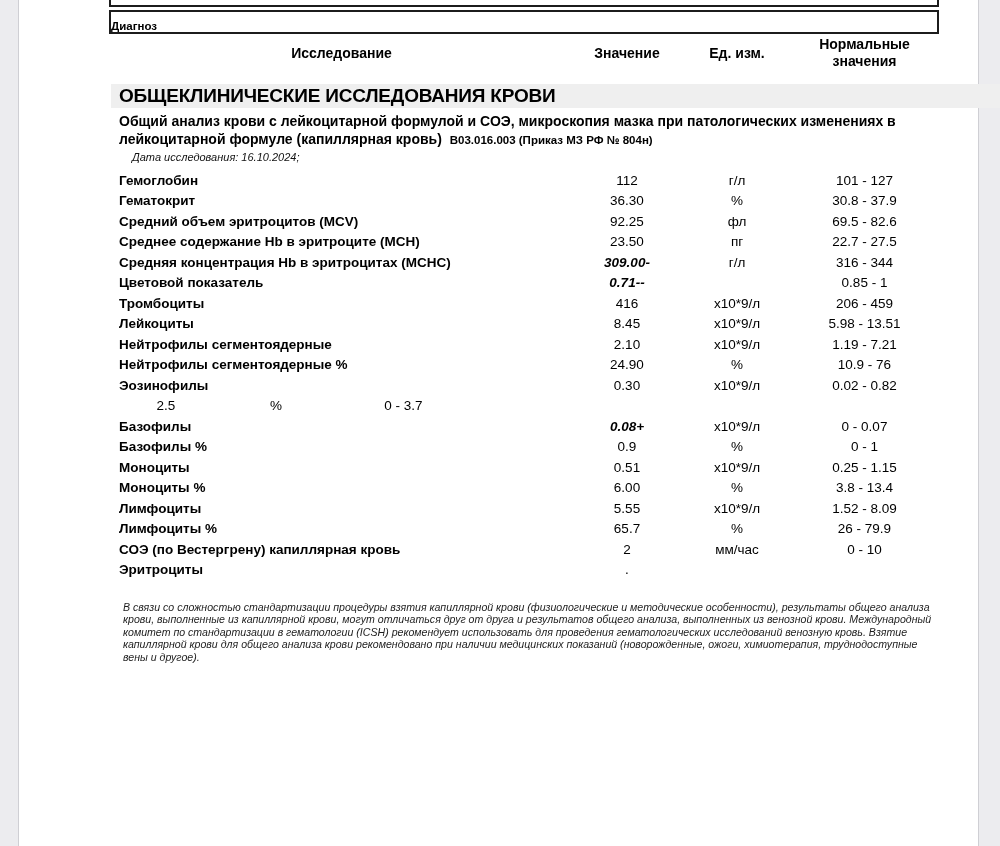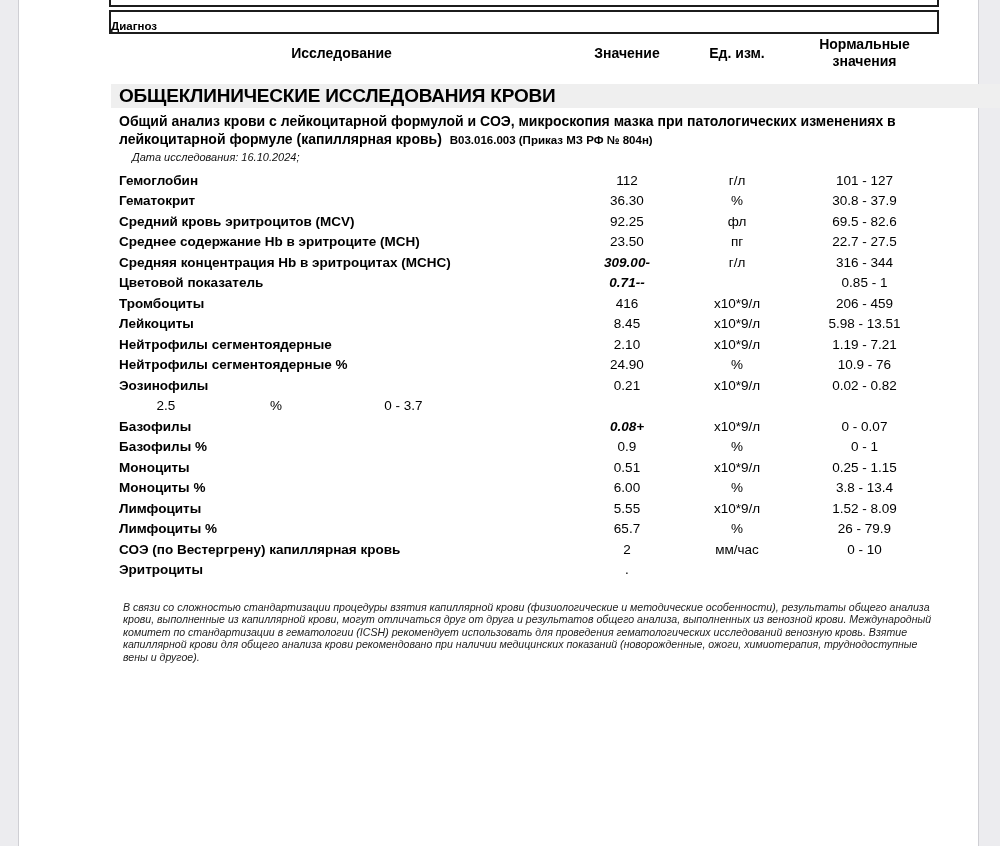--- a/index.html
+++ b/index.html
@@ -164,21 +164,21 @@
 
 
   <div class="trow">
     <div class="c-name">Гематокрит</div>
     <div class="c-val">36.30</div>
     <div class="c-unit">%</div>
     <div class="c-norm">30.8 - 37.9</div>
   </div>
 
   <div class="trow">
-    <div class="c-name">Средний кровь эритроцитов (MCV)</div>
+    <div class="c-name">Средний объем эритроцитов (MCV)</div>
     <div class="c-val">92.25</div>
     <div class="c-unit">фл</div>
     <div class="c-norm">69.5 - 82.6</div>
   </div>
 
   <div class="trow">
     <div class="c-name">Среднее содержание Hb в эритроците (MCH)</div>
     <div class="c-val">23.50</div>
     <div class="c-unit">пг</div>
     <div class="c-norm">22.7 - 27.5</div>
@@ -221,21 +221,21 @@
 
   <div class="trow">
     <div class="c-name">Нейтрофилы сегментоядерные %</div>
     <div class="c-val">24.90</div>
     <div class="c-unit">%</div>
     <div class="c-norm">10.9 - 76</div>
   </div>
 
   <div class="trow">
     <div class="c-name">Эозинофилы</div>
-    <div class="c-val">0.21</div>
+    <div class="c-val">0.30</div>
     <div class="c-unit">х10*9/л</div>
     <div class="c-norm">0.02 - 0.82</div>
   </div>
 
   <div class="trow">
     <div class="c-val">2.5</div>
     <div class="c-unit">%</div>
     <div class="c-norm">0 - 3.7</div>
   </div>
 

